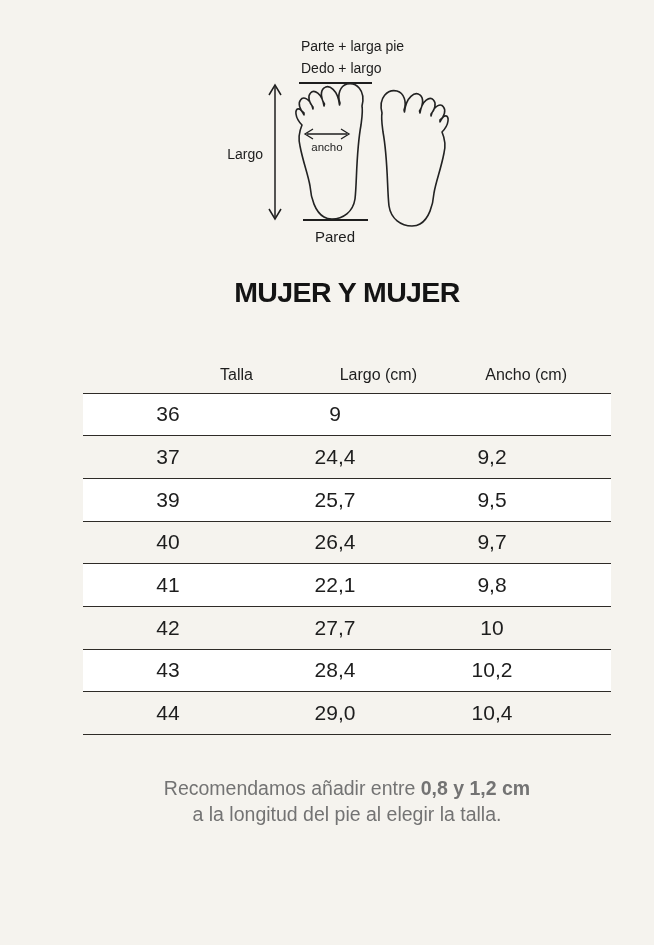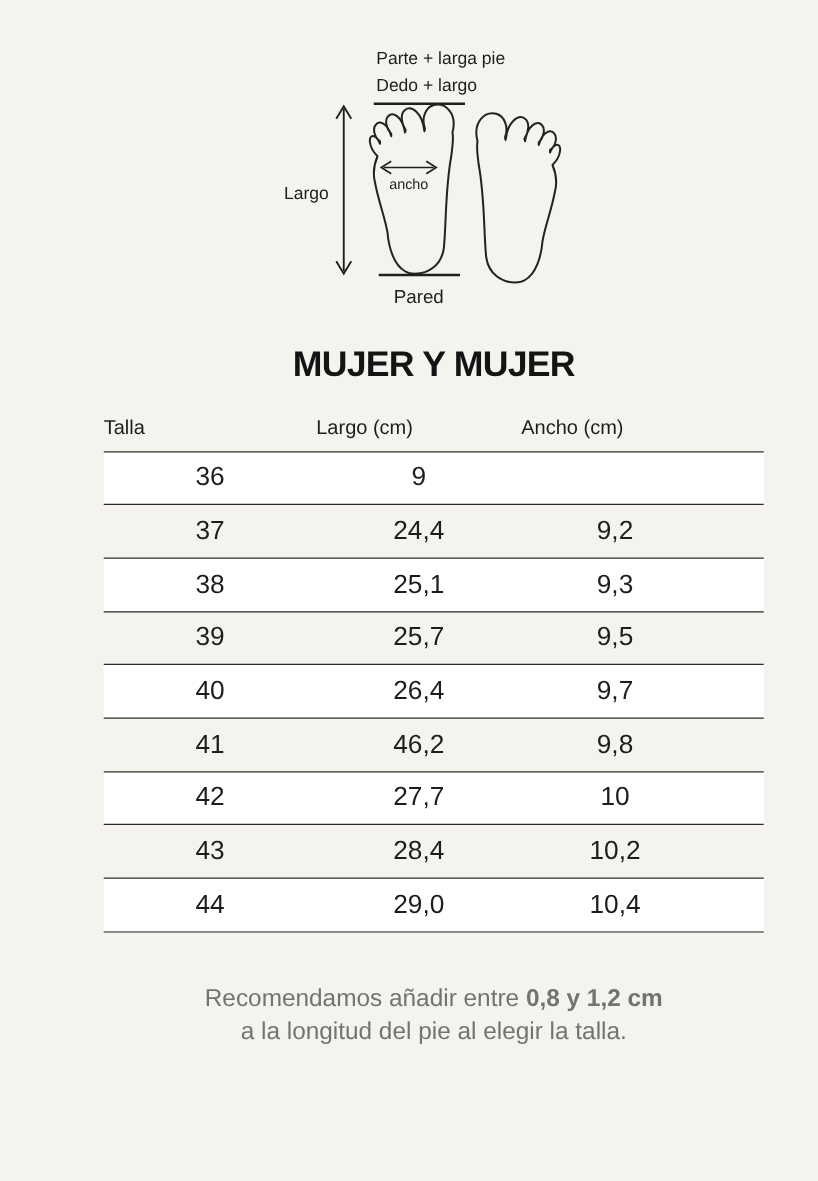--- a/index.html
+++ b/index.html
@@ -31,21 +31,21 @@
   }
 
   
   .table-wrap { width: 528px; margin: 27px auto 0; }
   .thead {
     display: grid;
     grid-template-columns: 170px 164px 150px;
     padding-bottom: 9px;
     font-size: 16px;
   }
-  .thead .th { text-align: left; line-height: 18px; }
+  .thead .th { text-align: right; line-height: 18px; margin-top: 32px; }
   .tbody { border-bottom: 1px solid #2e2b27; }
   .trow {
     display: grid;
     grid-template-columns: 170px 164px 150px;
     height: 41.7px;
     align-items: center;
     border-top: 1px solid #2e2b27;
     font-size: 21px;
     font-weight: 500;
   }
@@ -155,37 +155,32 @@
       <div class="trow">
         <span class="td">36</span>
         <span class="td">9</span>
       </div>
       <div class="trow">
         <span class="td">37</span>
         <span class="td">24,4</span>
         <span class="td">9,2</span>
       </div>
       <div class="trow">
-        <span class="td">38</span>
-        <span class="td">25,1</span>
-        <span class="td">9,3</span>
-      </div>
-      <div class="trow">
         <span class="td">39</span>
         <span class="td">25,7</span>
         <span class="td">9,5</span>
       </div>
       <div class="trow">
         <span class="td">40</span>
         <span class="td">26,4</span>
         <span class="td">9,7</span>
       </div>
       <div class="trow">
         <span class="td">41</span>
-        <span class="td">46,2</span>
+        <span class="td">22,1</span>
         <span class="td">9,8</span>
       </div>
       <div class="trow">
         <span class="td">42</span>
         <span class="td">27,7</span>
         <span class="td">10</span>
       </div>
       <div class="trow">
         <span class="td">43</span>
         <span class="td">28,4</span>

